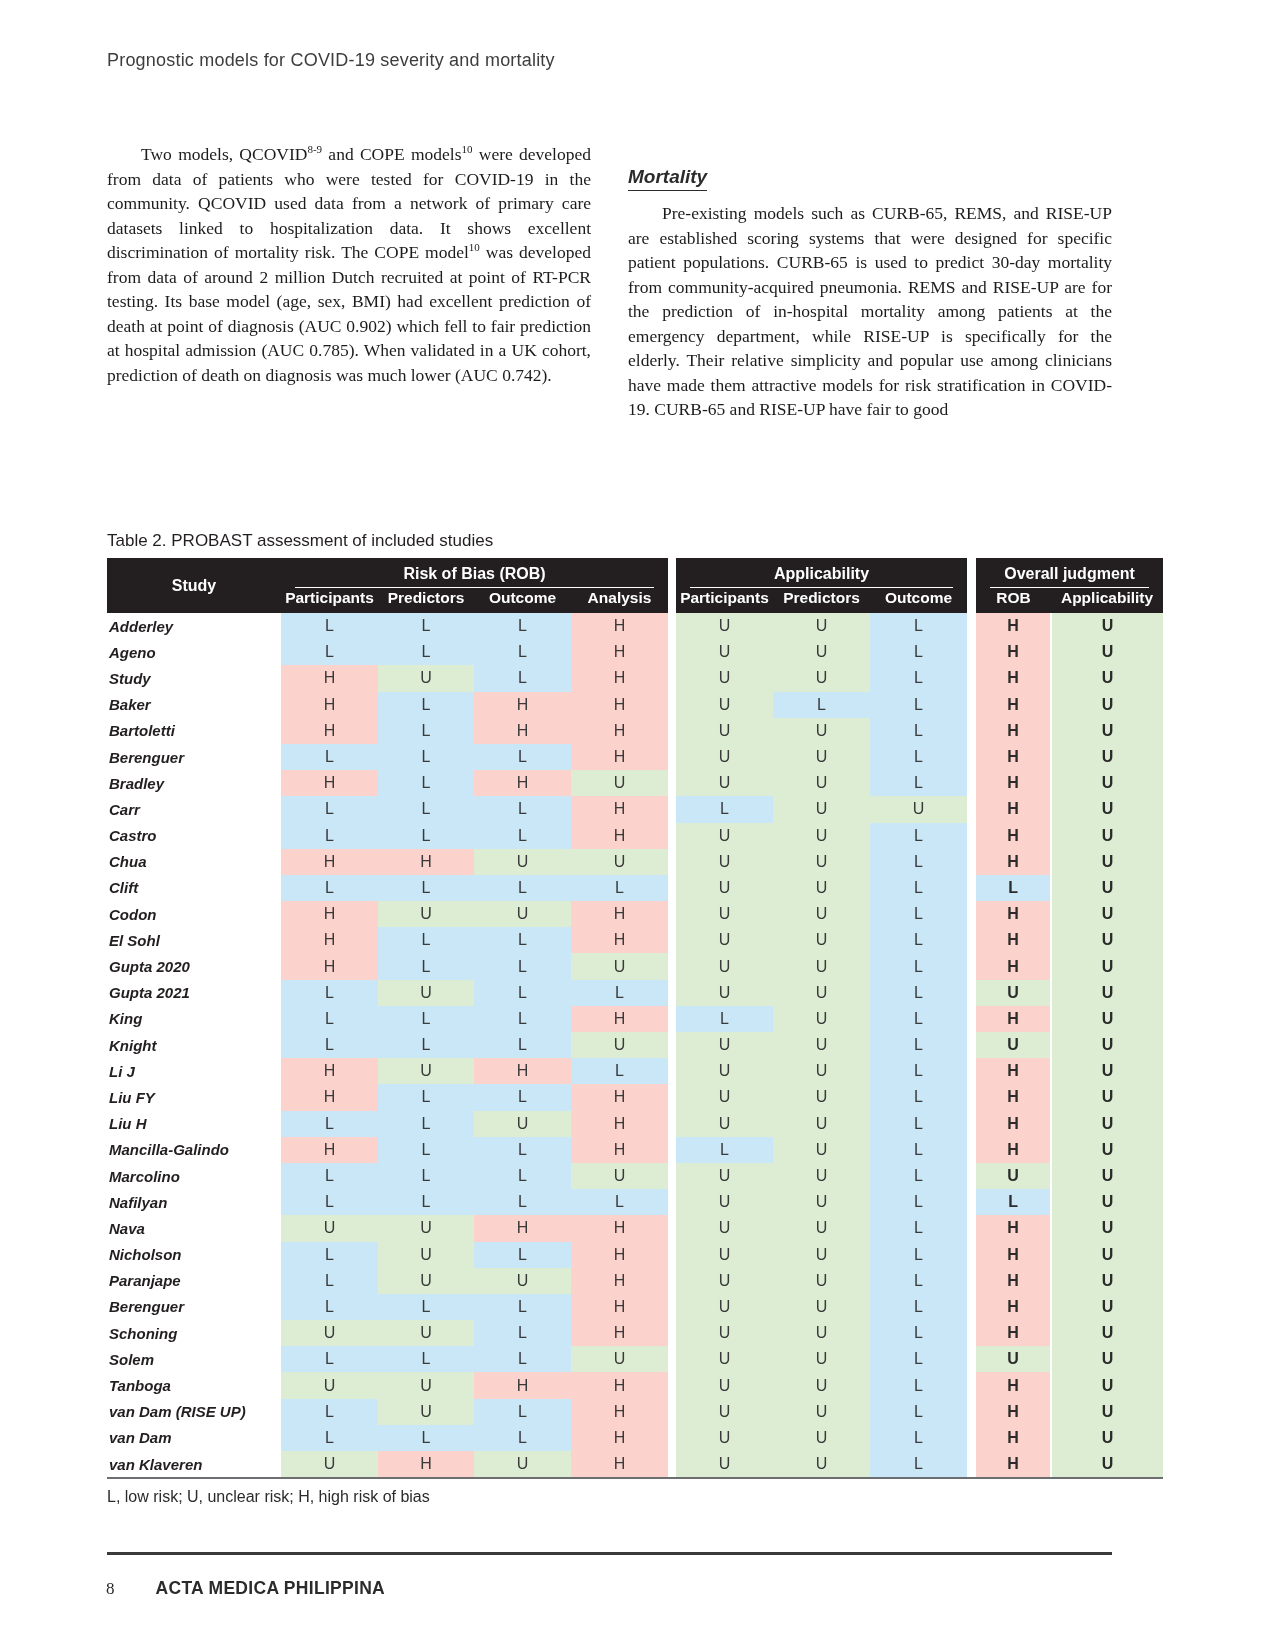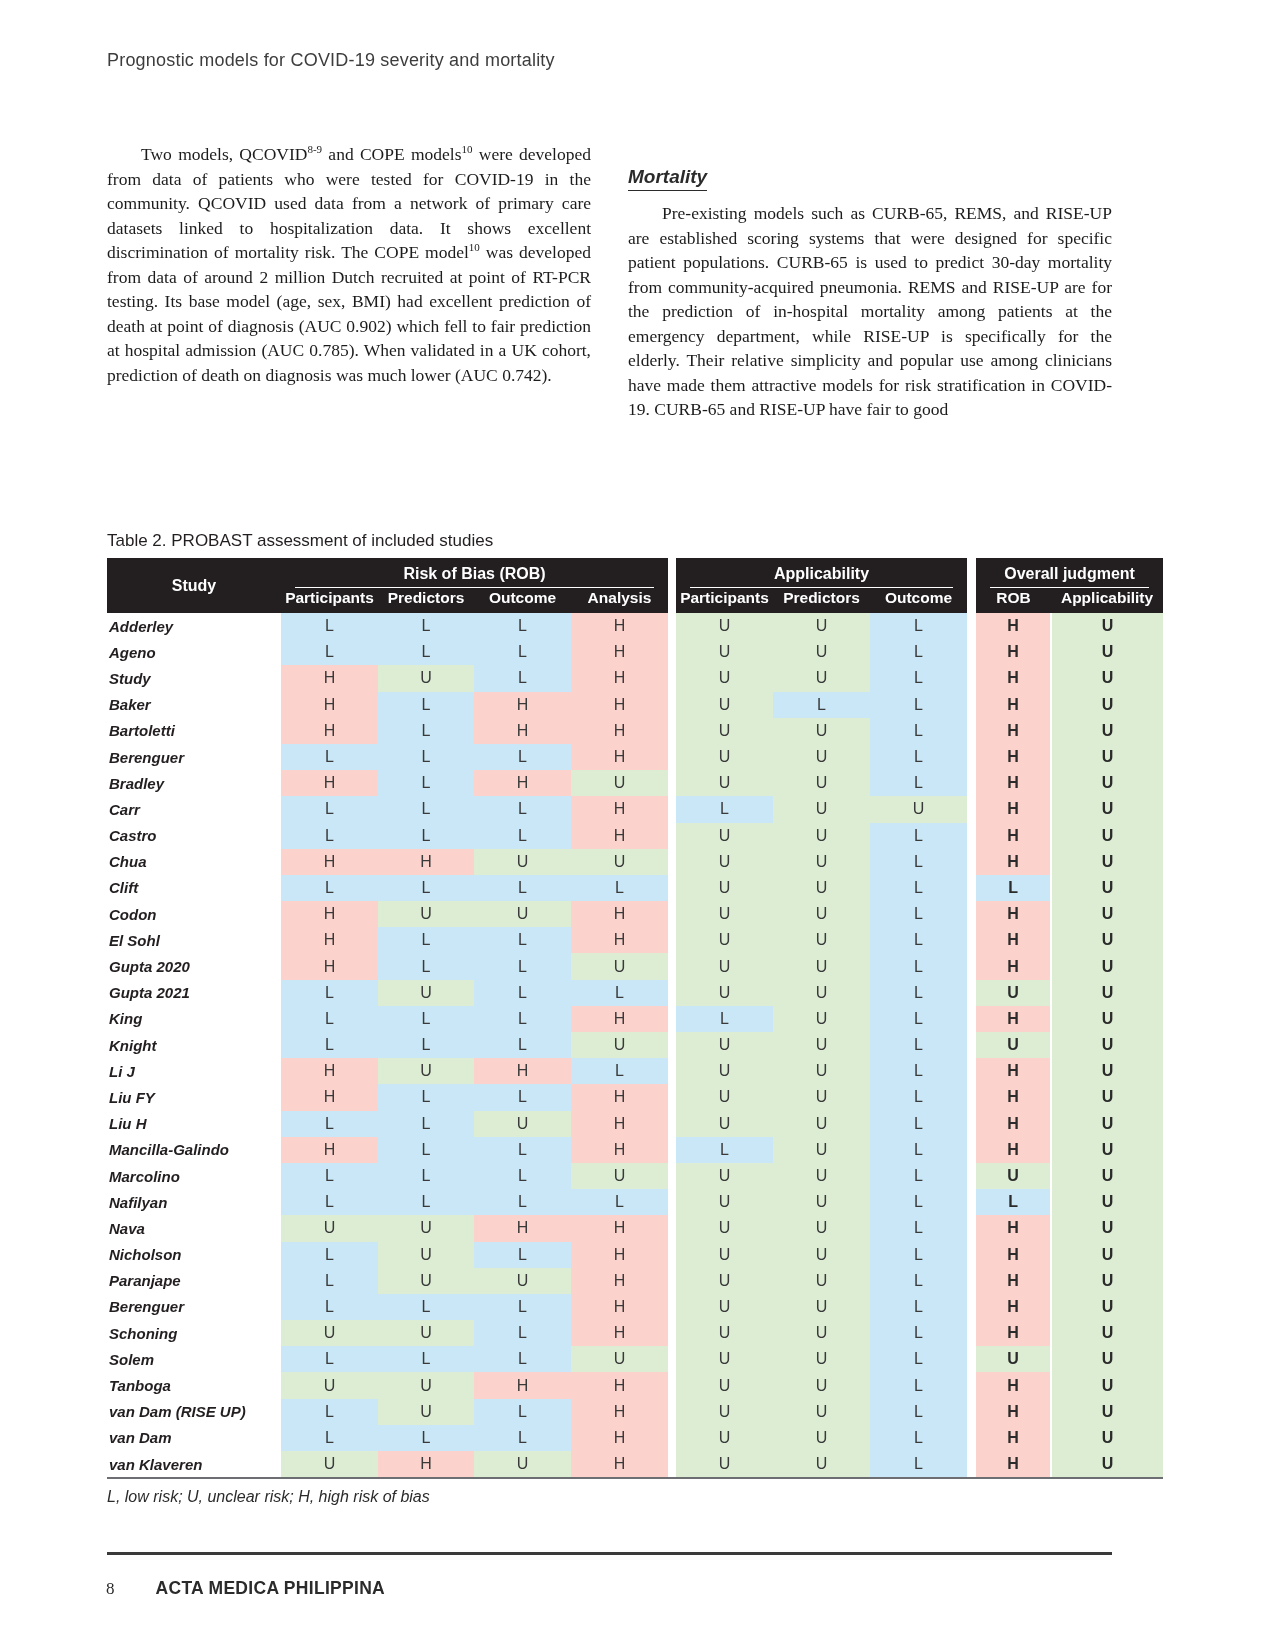--- a/index.html
+++ b/index.html
@@ -29,21 +29,21 @@
         border-bottom:1.4px solid #ffffff;text-align:center;}
   thead .r2 th{text-align:center;padding-top:1px;}
   thead th.gaph{background:#ffffff;}
   tbody td{height:26.2px;font-size:16px;text-align:center;color:#3a3a3a;}
   tbody td.study{text-align:left;background:#ffffff;font-size:15px;font-weight:bold;
         font-style:italic;color:#231f20;padding-left:2px;}
   tbody td.gap{background:#ffffff;}
   tbody td.overall{font-weight:bold;color:#2b2b2b;}
   tbody td.app-final{border-left:2.5px solid #ffffff;}
   tbody tr:last-child td{border-bottom:2.6px solid #6d6e71;}
-  p.legend{margin:9px 0 0 0;font-size:16px;font-style:italic;color:#2b2b2b;}
+  p.legend{margin:9px 0 0 0;font-size:16px;color:#2b2b2b;}
   .footer-rule{position:absolute;left:107px;top:1552px;width:1005px;height:3px;background:#3a3a3a;}
   .footer{position:absolute;left:106px;top:1578px;width:1005px;font-size:17.5px;}
   .footer .page-num{font-family:"Liberation Serif",serif;font-size:17px;color:#2b2b2b;}
   .footer .journal{margin-left:41px;font-weight:bold;letter-spacing:0.3px;color:#2b2b2b;}
 </style>
 </head>
 <body>
 
 <div class="page">
 

